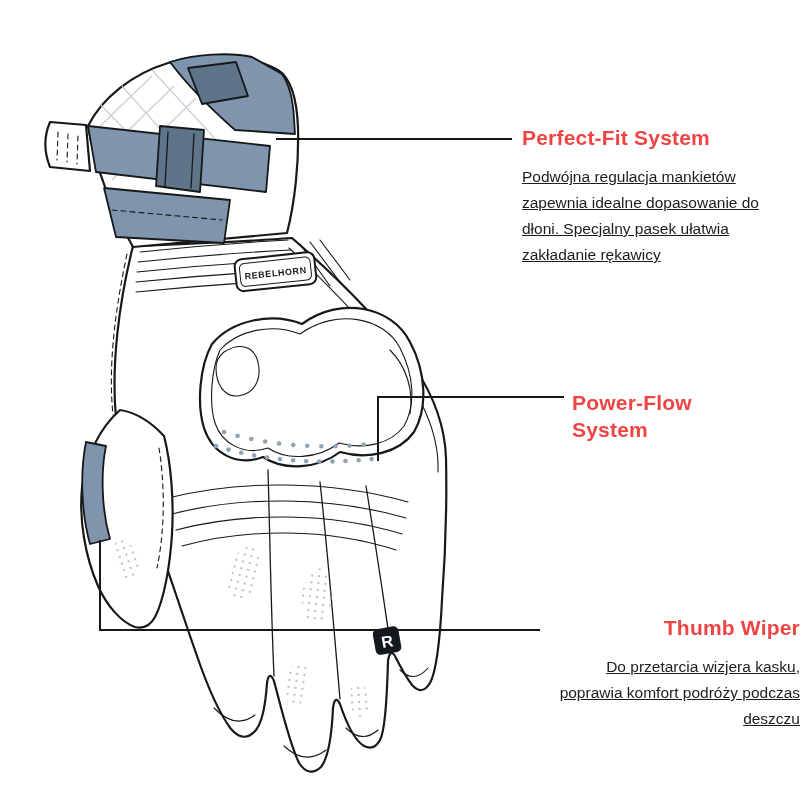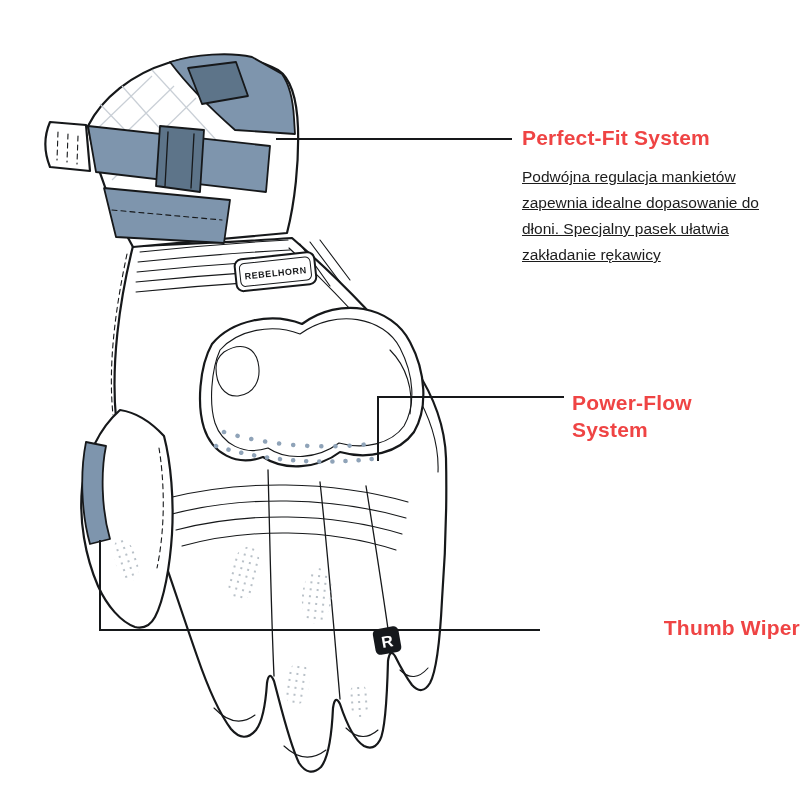--- a/index.html
+++ b/index.html
@@ -212,15 +212,16 @@
     <h2>Perfect-Fit System</h2>
     <p>Podwójna regulacja mankietów zapewnia idealne dopasowanie do dłoni. Specjalny pasek ułatwia zakładanie rękawicy</p>
   </section>
 
   <section class="callout" id="c2">
     <h2>Power-Flow System</h2>
   </section>
 
   <section class="callout" id="c3">
     <h2>Thumb Wiper</h2>
+    <p>Do przetarcia wizjera kasku, poprawia komfort podróży podczas deszczu</p>
   </section>
 
 </div>
 
 </body></html>

